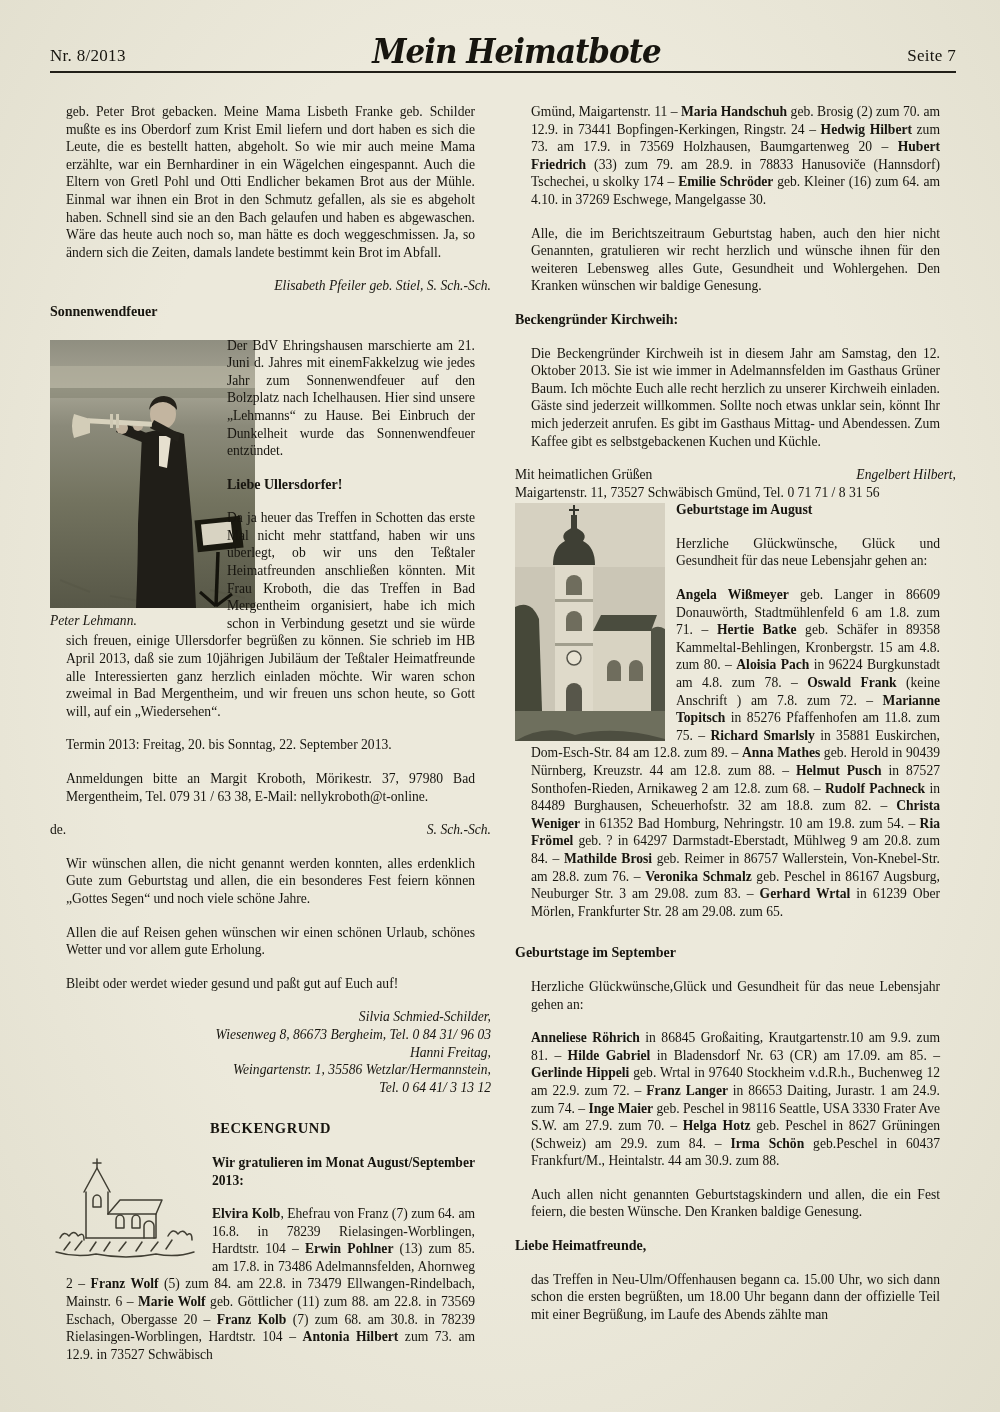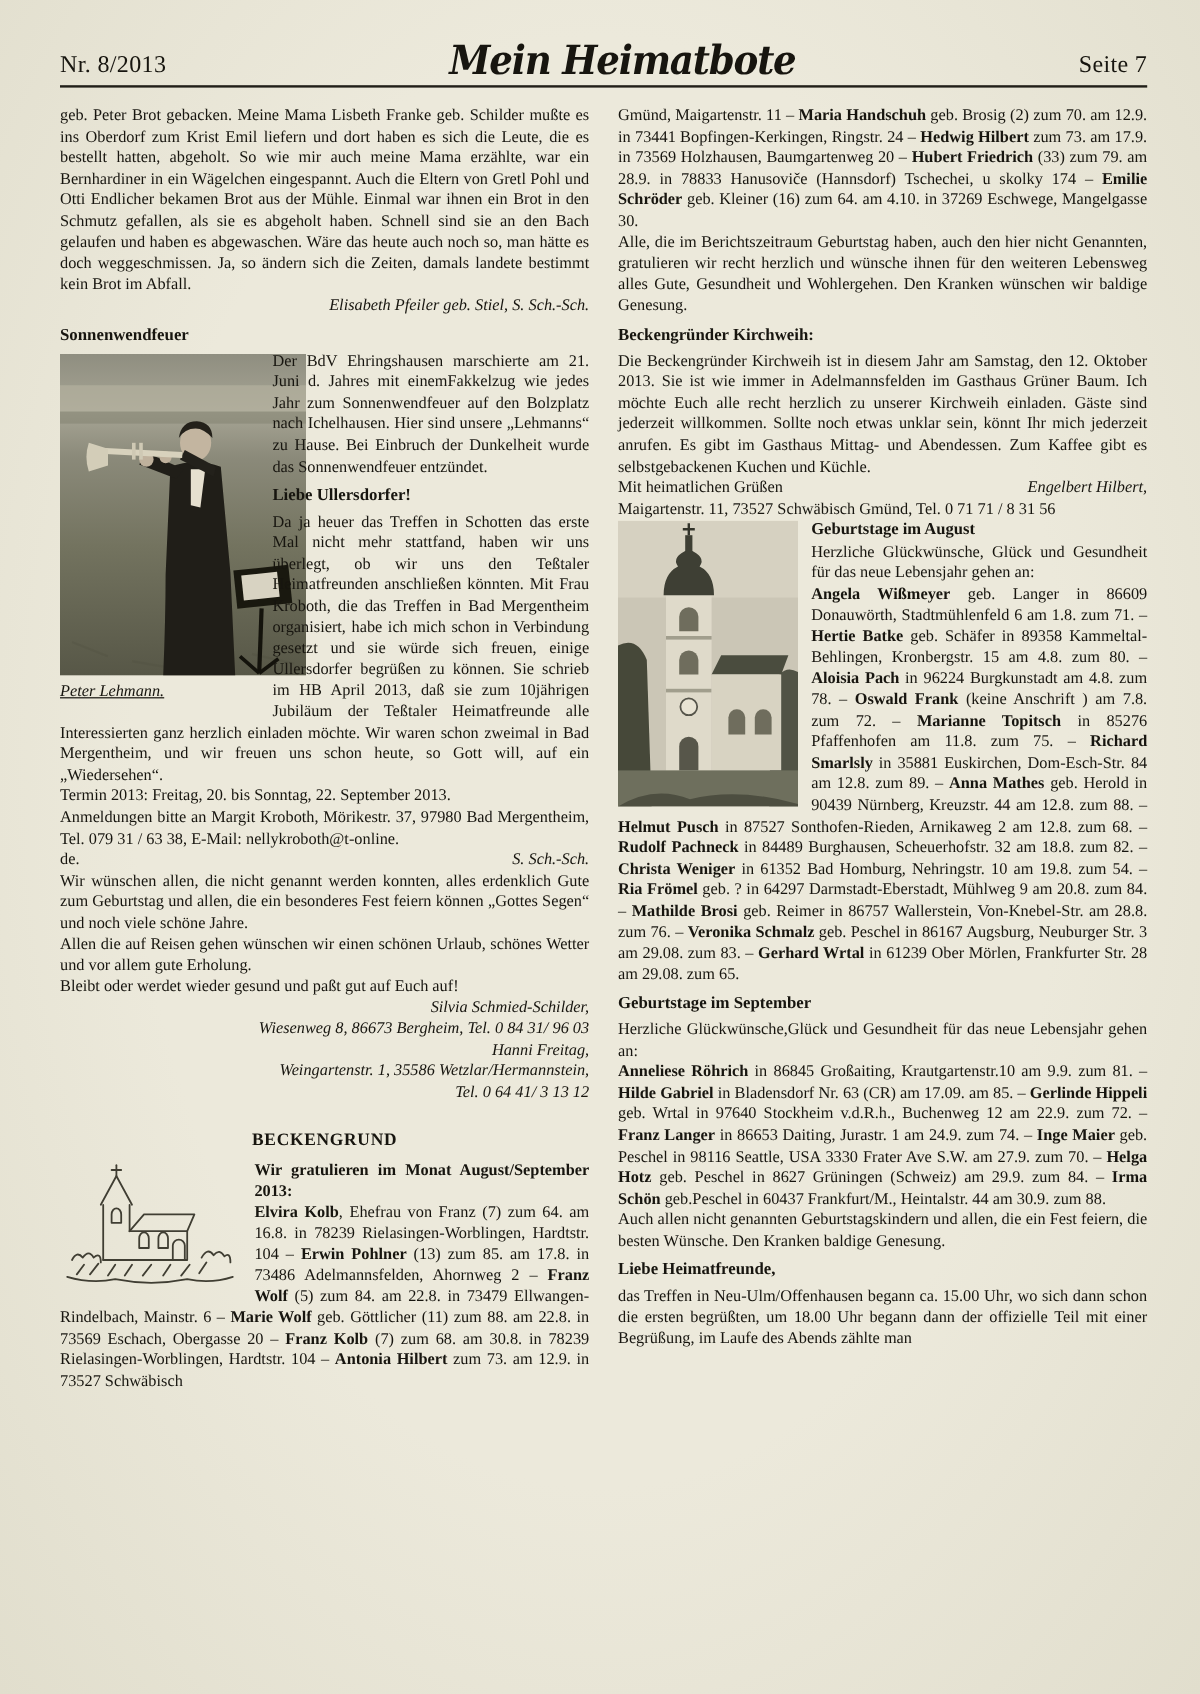--- a/index.html
+++ b/index.html
@@ -9,39 +9,39 @@
     margin:0 auto;
     background:radial-gradient(ellipse at 50% 45%, #ece9db 55%, #e1decd 100%);
     color:#17150f;
     font-family:"Liberation Serif","DejaVu Serif",serif;
     padding:36px 44px 20px 50px;
     overflow:hidden;
     position:relative;
   }
   .header { display:flex; justify-content:space-between; align-items:flex-end;
     border-bottom:2px solid #211f18; padding-bottom:5px; }
-  .issue, .pagenum { font-size:20px; letter-spacing:0.3px; }
+  .issue, .pagenum { font-size:17px; letter-spacing:0.3px; }
   .masthead {
     font-family:"DejaVu Serif",serif; font-weight:bold; font-style:italic;
     font-size:31px; line-height:30px; letter-spacing:-1px;
     transform:scaleY(1.08);
   }
   .cols { display:flex; gap:24px; margin-top:14px; }
   .col { flex:1; min-width:0; font-size:13.6px; line-height:17.6px;
     text-align:justify; hyphens:auto; -webkit-hyphens:auto; }
-  p.para { margin:0; }
+  p.para { margin:16px; }
   .sp-top { margin-top:8px; }
   .sig-right { text-align:right; font-style:italic; }
   .mb6 { margin-bottom:6px; }
   h3.sect { font-size:14px; margin:8px 0 3px; text-align:left; }
   h3.inline-head { font-size:13.8px; margin:6px 0 1px; text-align:left; }
   .center-head { text-align:center; font-weight:bold; font-size:14.5px;
     letter-spacing:0.6px; margin:24px 0 6px; }
   .center-head.tight { margin:16px 0 4px; }
-  .photo-float { float:left; width:165px; margin:3px 12px 2px 0;text-decoration:underline; }
+  .photo-float { float:left; width:165px; margin:3px 12px 2px 0; }
   .photo-float svg { display:block; width:205px; height:268px; }
   .photo-caption { font-style:italic; text-align:left; margin-top:4px; font-size:13.6px; }
   .churchphoto-float { float:left; width:150px; margin:2px 11px 2px 0; }
   .churchphoto-float svg { display:block; width:150px; height:238px; }
   .sketch-float { float:left; width:152px; margin:2px 10px 0 0; }
   .sketch-float svg { display:block; width:152px; height:118px; }
   .flexline { display:flex; justify-content:space-between; }
   .flexline .it { font-style:italic; }
   .it { font-style:italic; }
   .addr-it { }

